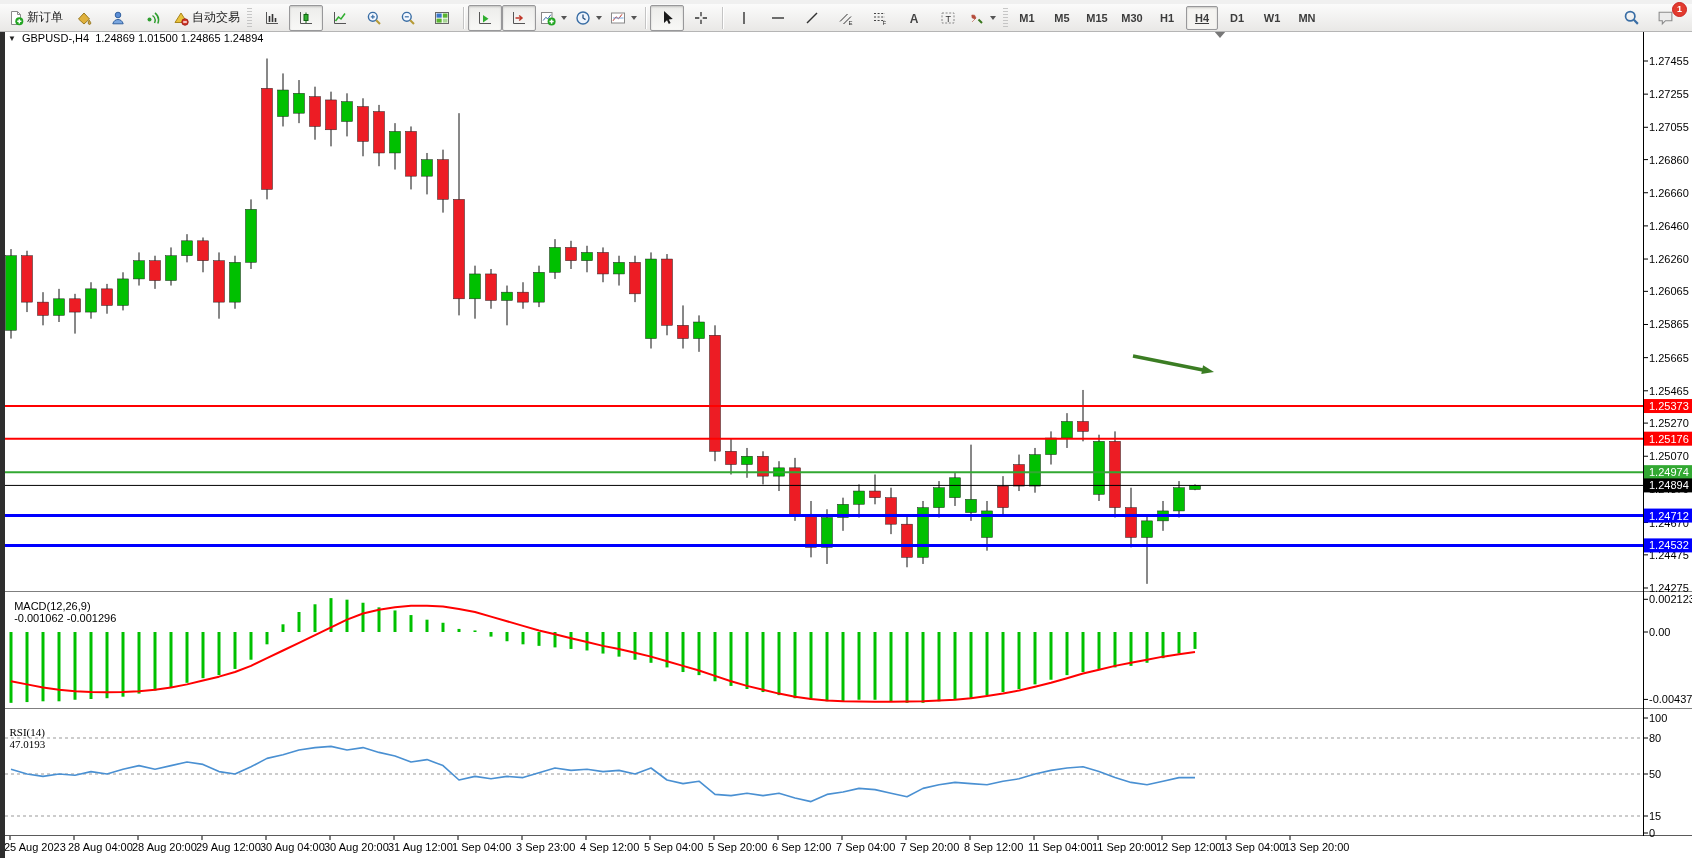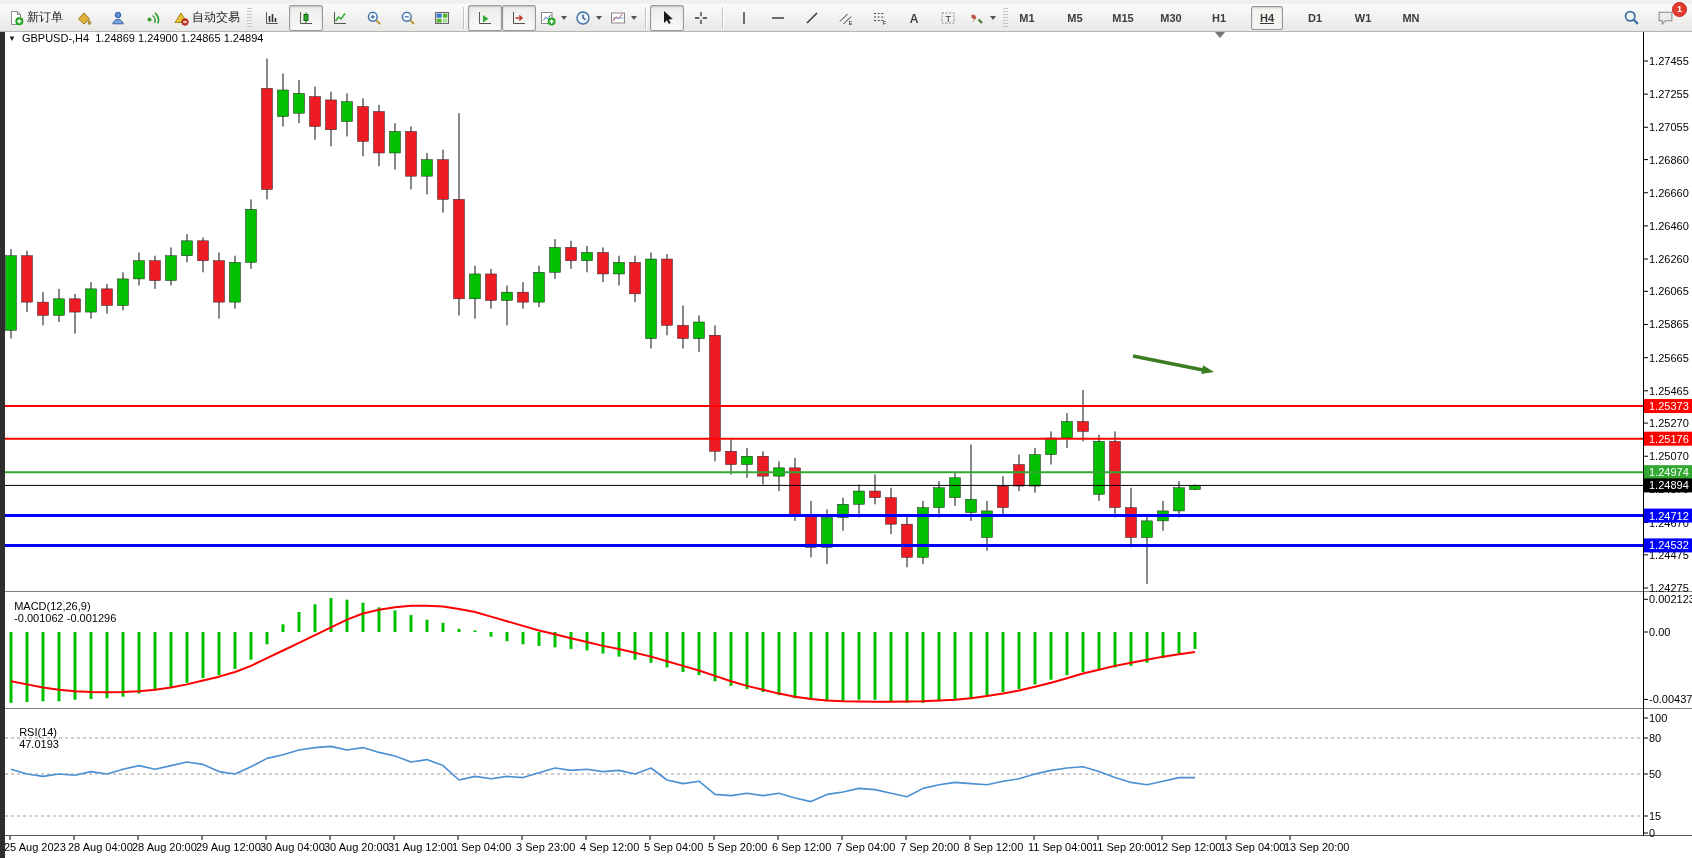--- a/index.html
+++ b/index.html
@@ -23,21 +23,21 @@
   .badge{position:absolute;right:-6px;top:-4px;background:#e23b2e;color:#fff;border-radius:8px;min-width:13px;height:13px;
          font-size:9px;font-weight:bold;display:flex;align-items:center;justify-content:center;border:1px solid #c22;}
   
   .chart-window{position:absolute;left:0;top:29px;width:1692px;height:829px;background:#fff;
                 border-right:1px solid #9a9a9a;box-sizing:border-box;}
   .left-edge{position:absolute;left:0;top:29px;width:5px;height:829px;background:#2e2e2e;z-index:5;}
   .overlay-label{position:absolute;font-size:11px;color:#000;z-index:6;white-space:pre;}
   #chart-title{left:8px;top:32px;display:flex;align-items:center;gap:6px;}
   #chart-title .ddtri{font-size:8px;color:#222;}
   #macd-label{left:8px;top:588px;}
-  #rsi-label{left:13px;top:714px;}
+  #rsi-label{left:4px;top:714px;font-family:Liberation Serif, serif;}
   svg.layer{position:absolute;left:0;top:29px;z-index:3;}
 </style>
 </head>
 <body>
 
 <div class="toolbar">
   <div class="tbtn">
     <span>
         <svg width="16" height="16" viewBox="0 0 16 16">
           <path d="M3.5 1.5h6l3 3v10h-9z" fill="#fff" stroke="#8a8a8a"></path>
@@ -255,21 +255,21 @@
   <div class="tbtn">
       <span>
         <svg width="16" height="16" viewBox="0 0 16 16">
           <path d="M3 12l4-4M7 8L5.6 5.2 2.8 5l.2 2.8L5.8 9z" fill="#b54b3a" stroke="#b54b3a" stroke-width=".6"></path>
           <path d="M9.5 9.5l3.5 3.5" stroke="#38761d" stroke-width="2"></path>
         </svg>
       </span>
       <span class="caret"></span>
     </div>
   <div class="grip"></div>
-  <div id="tf-group" style="display:flex;align-items:center;gap:16px;">
+  <div id="tf-group" style="display:flex;align-items:center;gap:3px;">
       <div class="tf">M1</div>
       <div class="tf">M5</div>
       <div class="tf">M15</div>
       <div class="tf">M30</div>
       <div class="tf">H1</div>
       <div class="tf pressed">H4</div>
       <div class="tf">D1</div>
       <div class="tf">W1</div>
       <div class="tf">MN</div>
     </div>
@@ -291,21 +291,21 @@
     <span class="badge">1</span>
   </div>
 </div>
 
 <div class="chart-window"></div>
 <div class="left-edge"></div>
 
 <div class="overlay-label" id="chart-title">
   <span class="ddtri">▼</span>
   <span style="font-weight:normal">GBPUSD-,H4</span>
-  <span>1.24869 1.24900 1.24865 1.24894</span>
+  <span>1.24869 1.01500 1.24865 1.24894</span>
 </div>
 
 <div class="overlay-label" id="macd-label">
   <span>MACD(12,26,9)</span>
   <span>-0.001062 -0.001296</span>
 </div>
 
 <div class="overlay-label" id="rsi-label">
   <span>RSI(14)</span>
   <span>47.0193</span>

